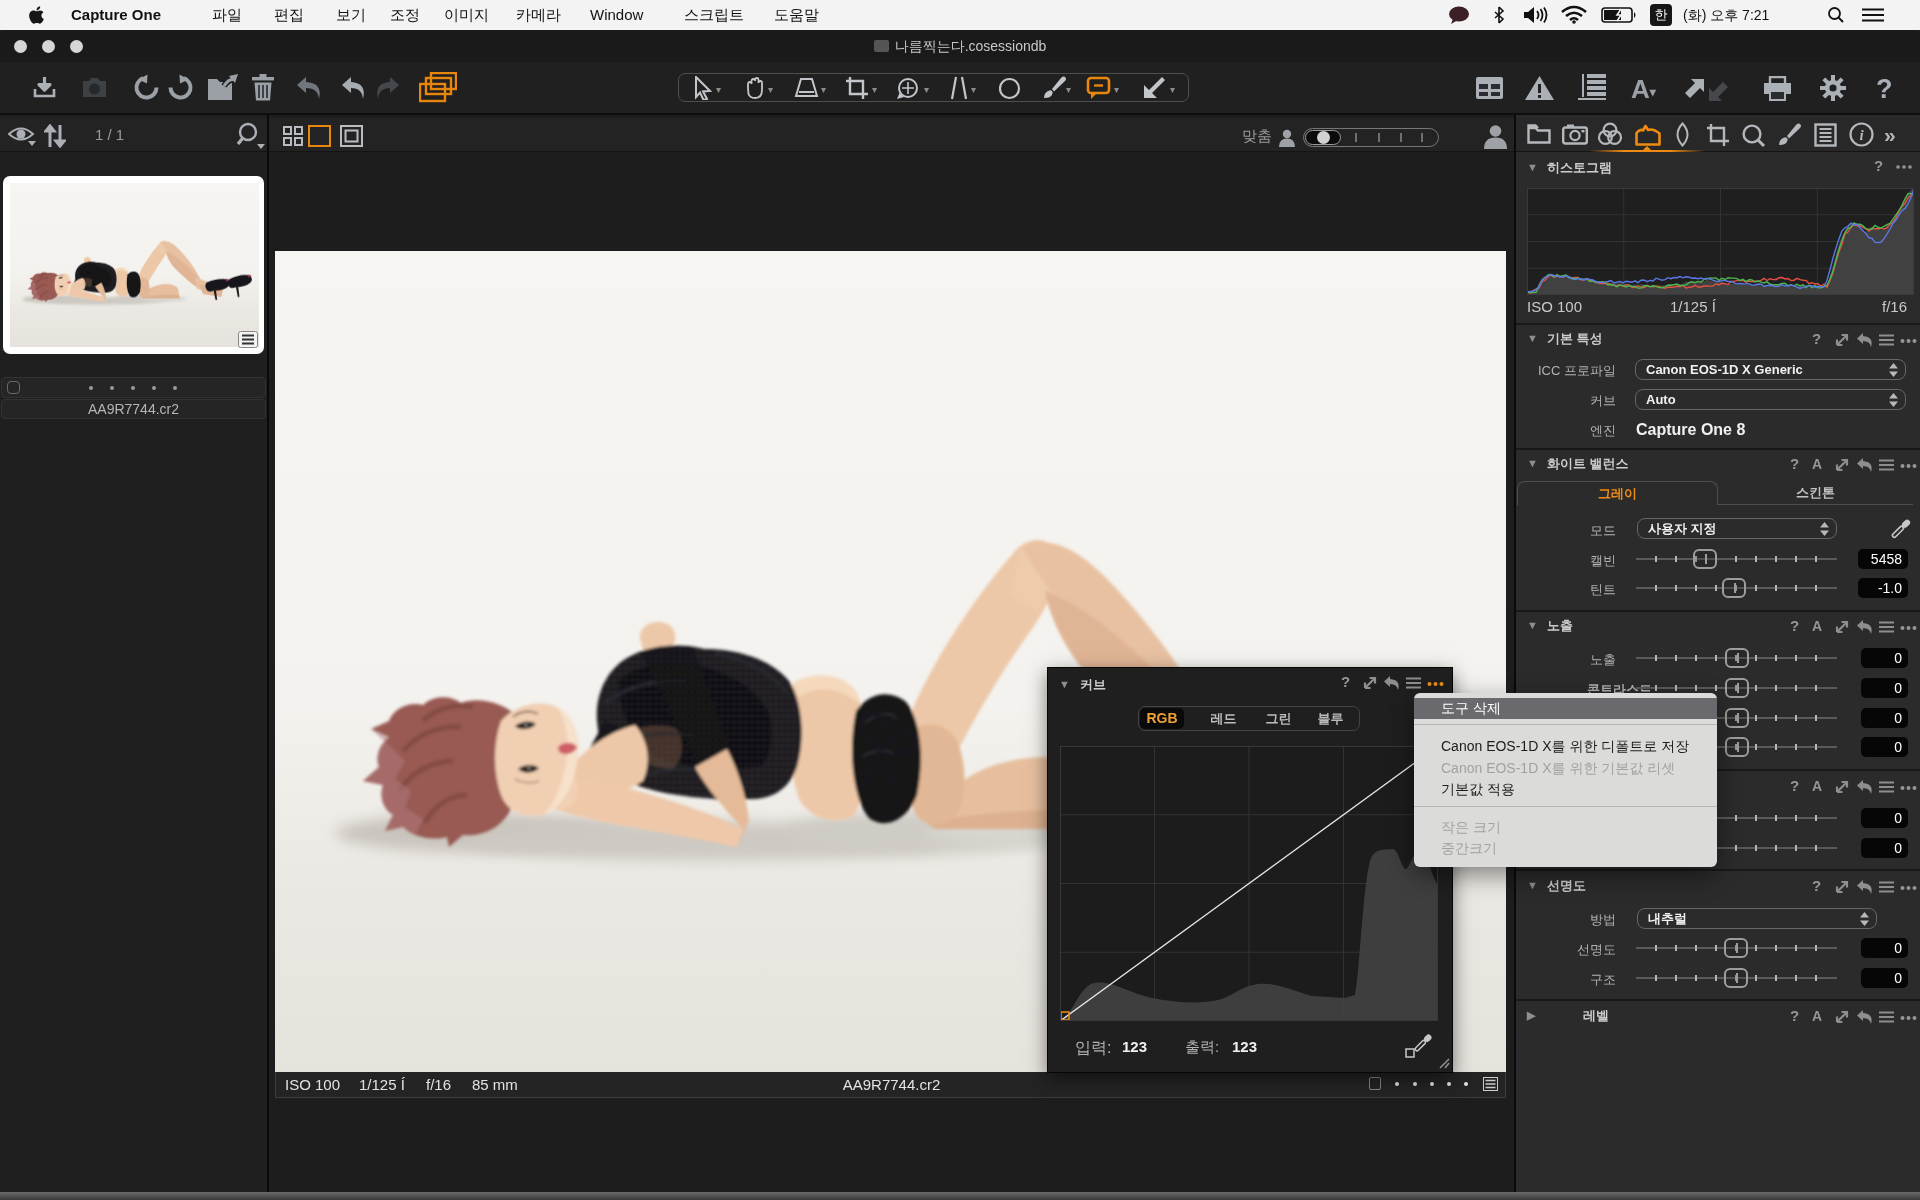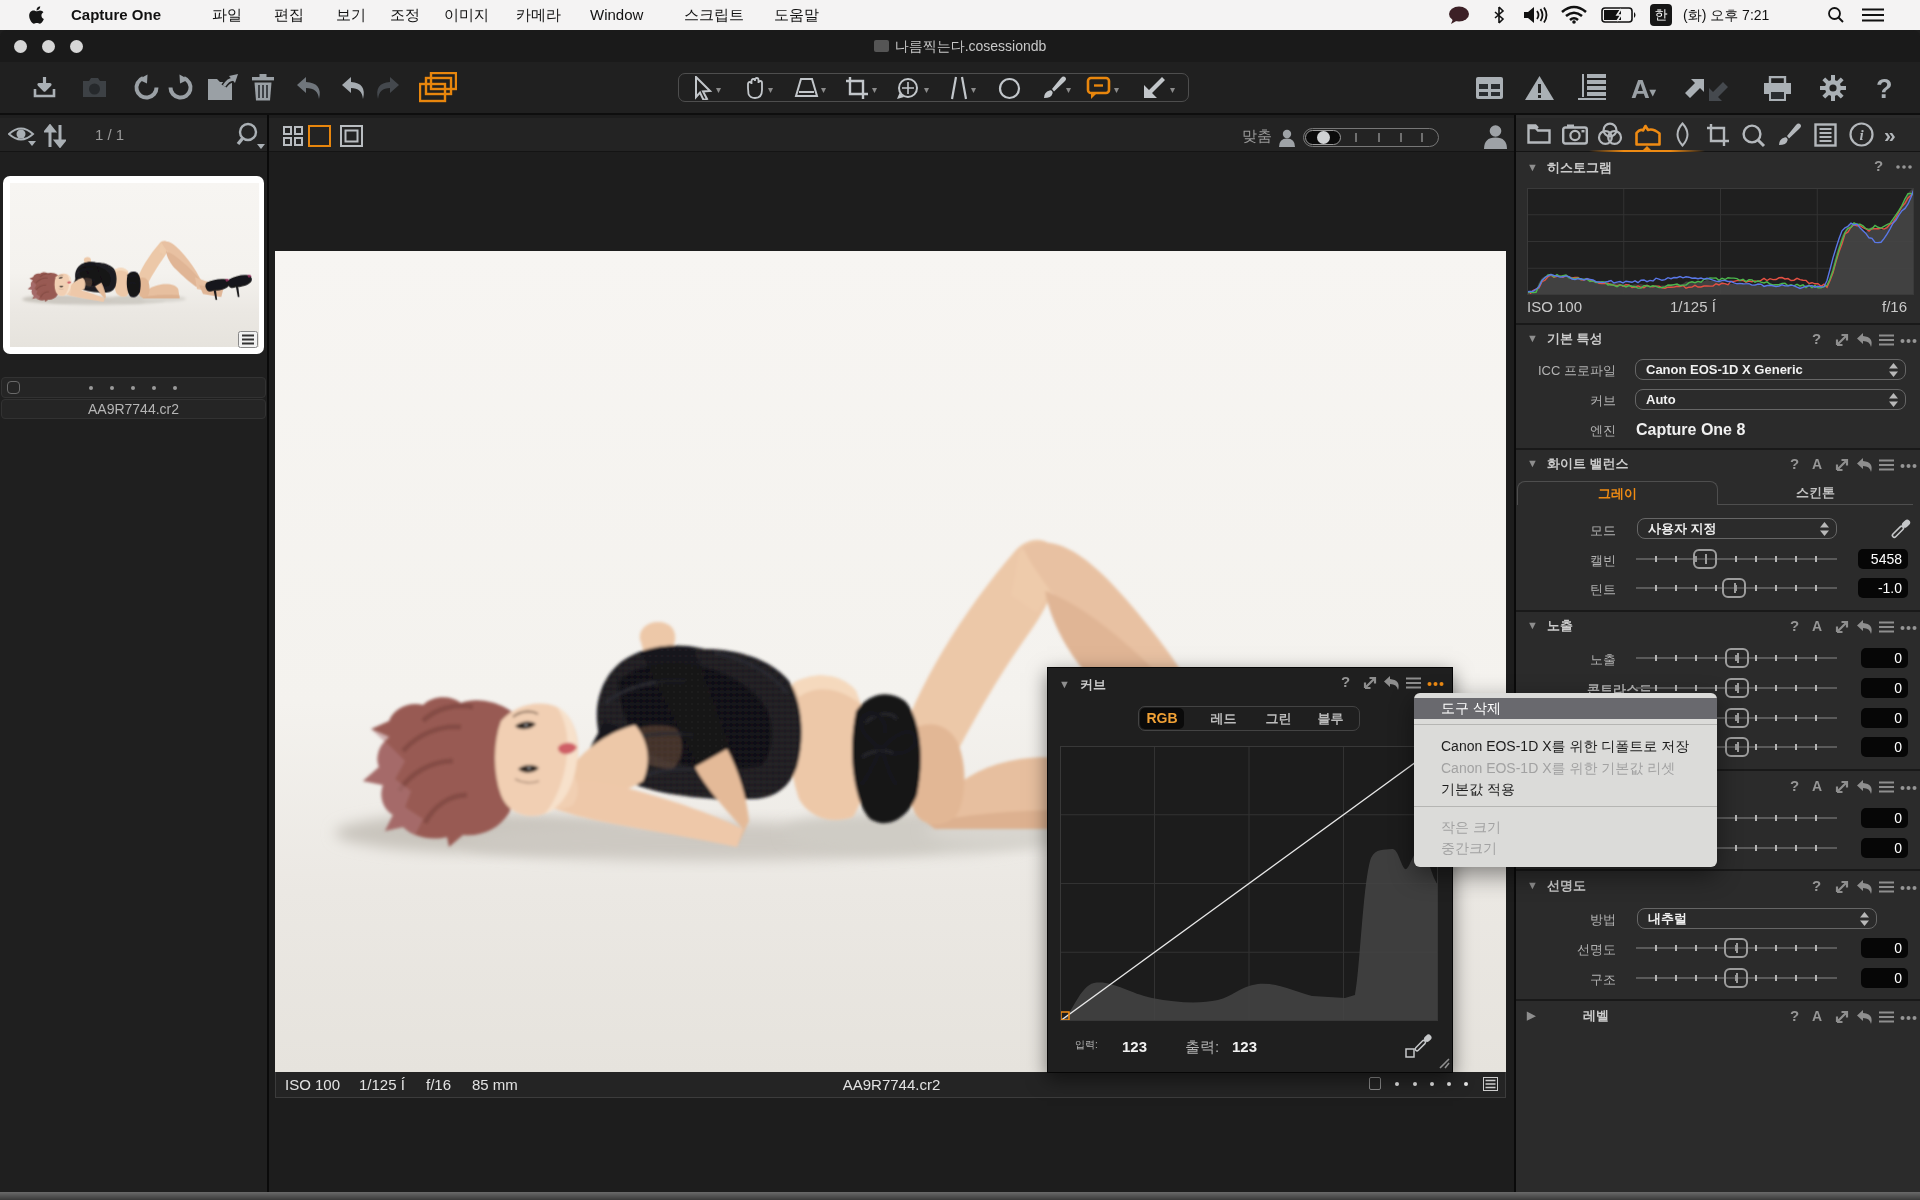--- a/index.html
+++ b/index.html
@@ -846,21 +846,21 @@
   <rect x="0" y="0" width="378" height="275" fill="#1c1c1c"></rect>
   <g stroke="#323232" stroke-width="1">
       <path d="M94.5 0 V275 M189 0 V275 M283.5 0 V275"></path>
       <path d="M0 68.75 H378 M0 137.5 H378 M0 206.25 H378"></path>
     </g>
   <path d="M0 275 L4 272 C12 268 20 240 34 237 C52 234 68 247 92 252 C118 257 140 258 158 254 C172 251 180 240 198 238 C216 236 234 245 252 250 L285 252 L295 249 C300 225 303 135 311 112 C316 102 324 104 332 103 C338 102 341 120 345 123 C349 125 353 106 358 105 C364 104 370 120 374 132 L378 140 L378 275 Z" fill="#424242" opacity="0.9"></path>
   <path d="M0 275 L378 0" stroke="#e8e8e8" stroke-width="1.4"></path>
   <rect x="1" y="266" width="8" height="8" fill="none" stroke="#ef8b13" stroke-width="1.5"></rect>
   <rect x="0.5" y="0.5" width="377" height="274" fill="none" stroke="#383838"></rect>
 </svg>
-<span style="position:absolute;left:1075px;top:1038px;color:#b2b2b2;font-size:10px;">입력:</span>
+<span style="position:absolute;left:1075px;top:1038px;color:#b2b2b2;font-size:16px;">입력:</span>
 <span style="position:absolute;left:1122px;top:1038px;color:#f0f0f0;font-size:15px;font-weight:bold;">123</span>
 <span style="position:absolute;left:1185px;top:1038px;color:#b2b2b2;font-size:15px;">출력:</span>
 <span style="position:absolute;left:1232px;top:1038px;color:#f0f0f0;font-size:15px;font-weight:bold;">123</span>
 <svg class="icon" style="left:1405px;top:1032px;" width="30" height="28" viewBox="0 0 30 28">
     <g transform="rotate(45 15 14) translate(4,0)">
       <rect x="8" y="-1" width="6" height="8" rx="3" fill="#c6c8ca"></rect>
       <rect x="9.2" y="7" width="3.6" height="13" rx="1.8" fill="none" stroke="#c6c8ca" stroke-width="1.5"></rect>
     </g>
     <rect x="1" y="17" width="8" height="8" fill="none" stroke="#c6c8ca" stroke-width="1.5"></rect>
   </svg>

